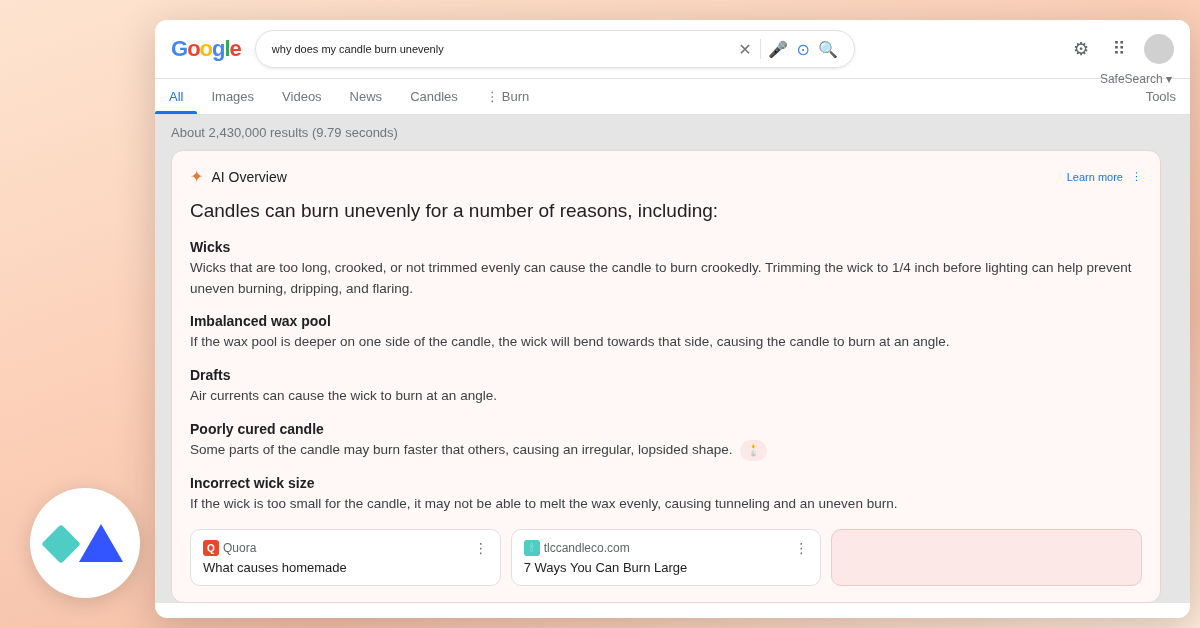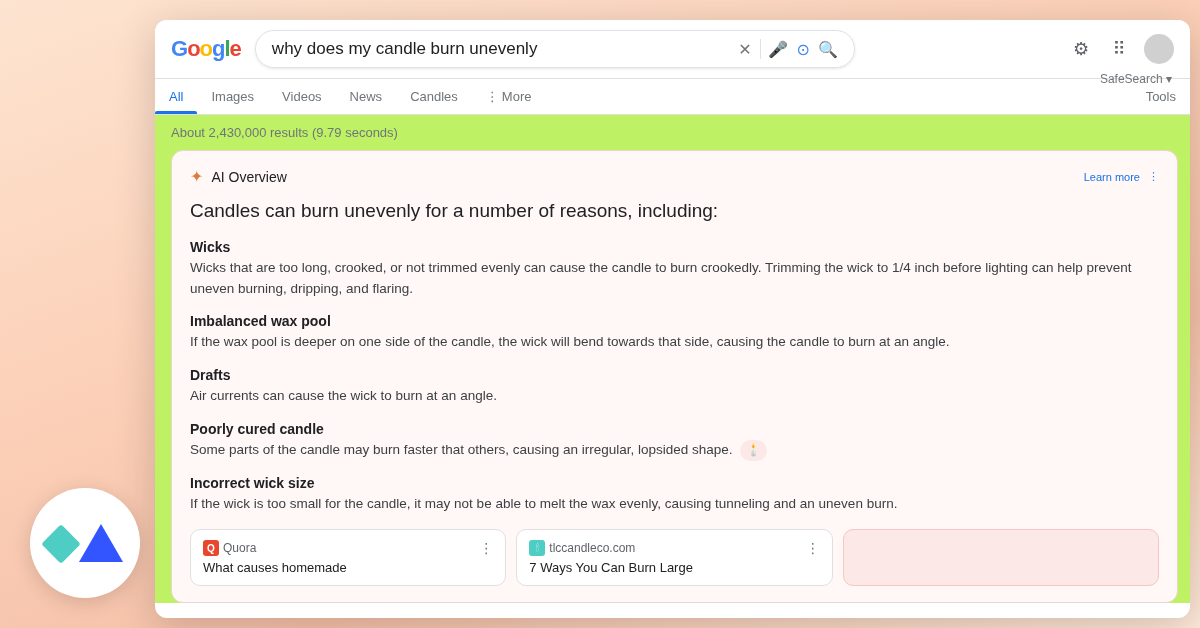--- a/index.html
+++ b/index.html
@@ -97,21 +97,21 @@
       border: 1px solid #dfe1e5;
       border-radius: 24px;
       padding: 8px 16px;
       flex: 1;
       max-width: 600px;
       gap: 8px;
       box-shadow: 0 1px 3px rgba(0,0,0,0.1);
     }
     .search-input-text {
       flex: 1;
-      font-size: 17px;
+      font-size: 11px;
       color: #202124;
     }
     .search-icon-x {
       color: #70757a;
       font-size: 16px;
       cursor: pointer;
     }
     .search-icon-voice, .search-icon-lens, .search-icon-magnify {
       color: #4285f4;
       font-size: 16px;
@@ -195,24 +195,24 @@
     .safesearch {
       position: absolute;
       top: 52px;
       right: 18px;
       font-size: 12px;
       color: #70757a;
     }
 
     
     .results-area {
-      padding: 6px 12px 0 16px;
+      padding: 6px 29px 0 16px;
       overflow-y: auto;
       height: calc(100% - 110px);
-      background: #bef264;
+      background: #e5e5e5;
     }
 
     .results-count {
       font-size: 13px;
       color: #70757a;
       padding: 4px 0 10px 0;
     }
 
     
     .ai-overview-box {
@@ -408,21 +408,21 @@
       <span>Videos</span>
     </div>
     <div class="tab">
       <span>News</span>
     </div>
     <div class="tab">
       <span>Candles</span>
     </div>
     <div class="tab tab-more">
       <span>⋮</span>
-      <span>More</span>
+      <span>Burn</span>
     </div>
     <div class="tools-btn">
       <span>Tools</span>
     </div>
   </div>
 
   <div class="safesearch">
     <span>SafeSearch</span> ▾
   </div>
 

